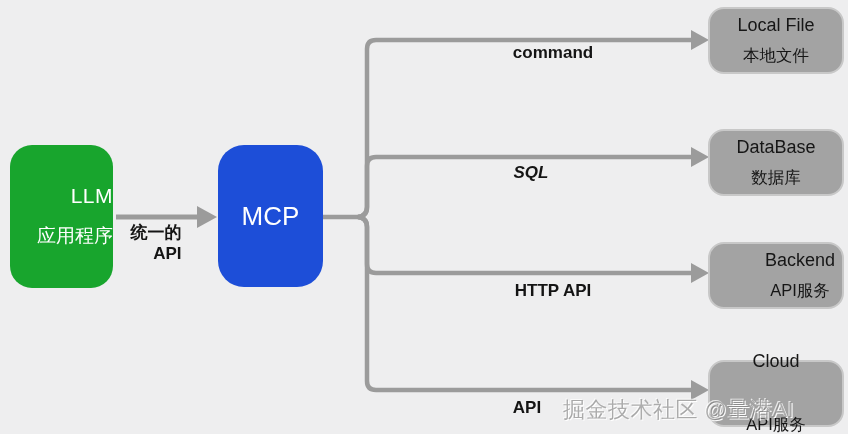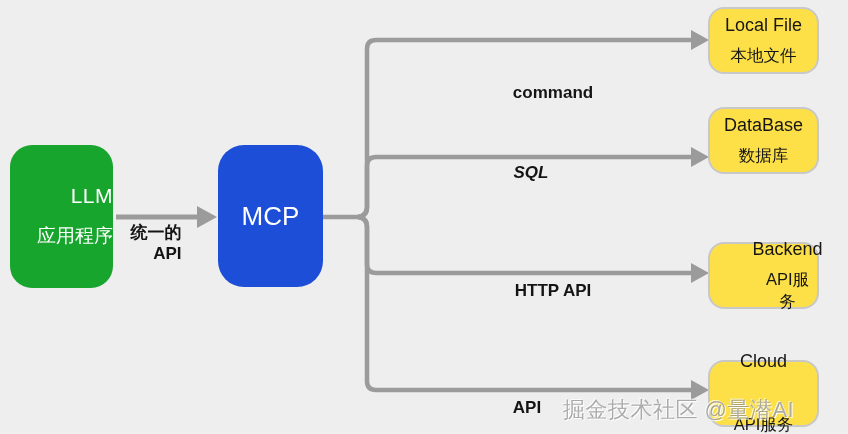--- a/index.html
+++ b/index.html
@@ -42,47 +42,47 @@
   .node-hub {
     left: 218px; top: 145px;
     width: 105px; height: 142px;
     background: #1d4ed8;
     border-radius: 26px;
     color: #ffffff;
     font-size: 26px;
   }
   .node-server {
     left: 708px;
-    width: 111px; height: 67px;
-    background: #fde047;
+    width: 136px; height: 67px;
+    background: #a3a3a3;
     border: 2px solid #c8c8c8;
     border-radius: 16px;
     color: #161616;
     gap: 9px;
   }
   .node-server .l1 { font-size: 18px; }
   .node-server .l2 { font-size: 16.5px; }
   #server-0 { top: 7px; }
-  #server-1 { top: 107px; }
+  #server-1 { top: 129px; }
   #server-2 { top: 242px; padding-left: 48px; }
   #server-3 { top: 360px; gap: 42px; }
   .edge-label {
     position: absolute;
     transform: translateX(-50%);
     font-size: 17px;
     font-weight: 600;
     color: #141414;
     white-space: nowrap;
   }
   #label-unified {
     left: 156px; top: 222px;
     text-align: right;
     line-height: 21px;
   }
-  #label-branch-0 { left: 553px; top: 43px; margin-top: 40px; }
+  #label-branch-0 { left: 553px; top: 43px; }
   #label-branch-1 { left: 531px; top: 163px; font-style: italic; }
   #label-branch-2 { left: 553px; top: 281px; }
   #label-branch-3 { left: 527px; top: 398px; }
   #watermark {
     position: absolute;
     left: 563px; top: 395px;
     font-size: 22px;
     font-weight: 400;
     color: rgba(125,125,125,0.62);
     text-shadow: 1px 1px 0 rgba(255,255,255,0.95), -1px -1px 0 rgba(255,255,255,0.75);

